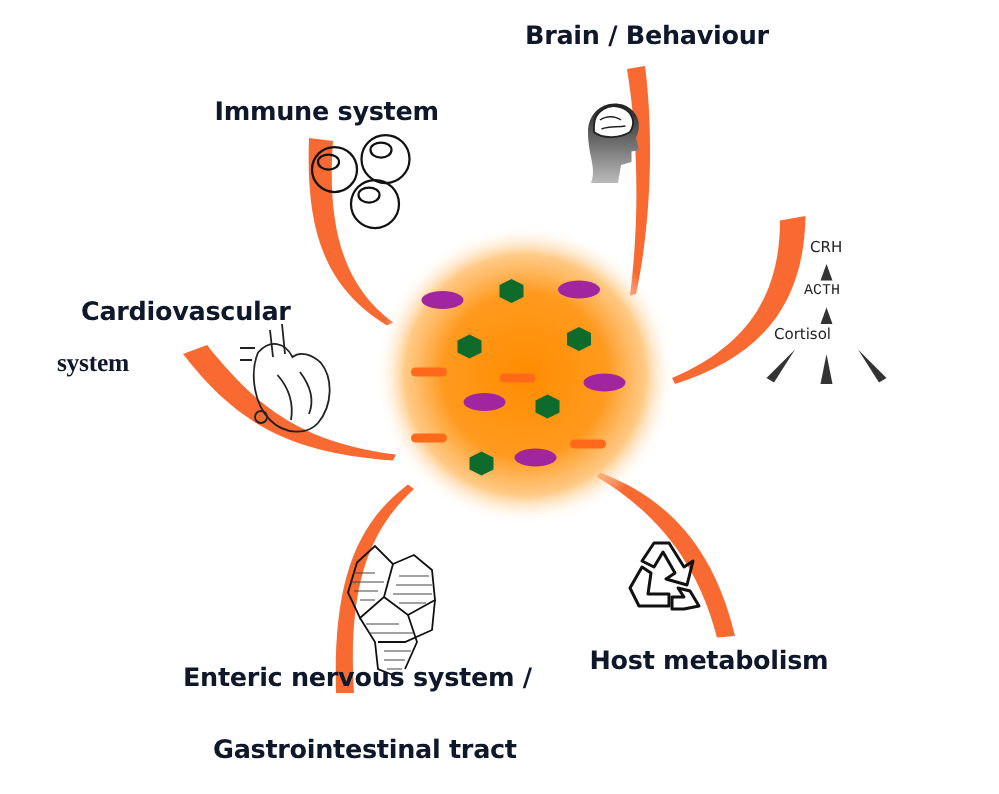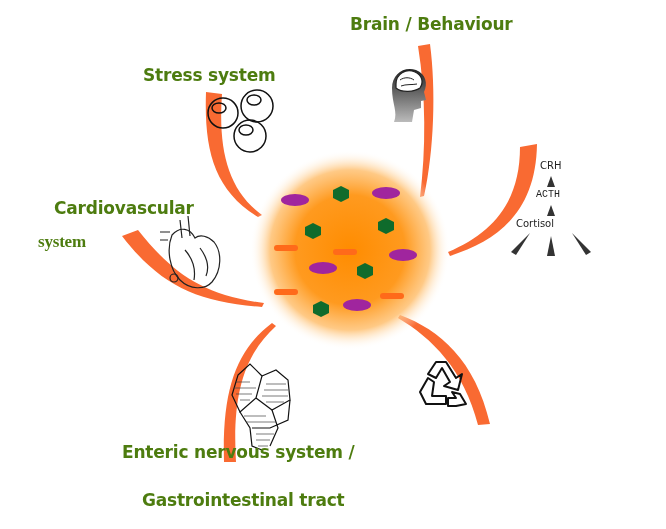--- a/index.html
+++ b/index.html
@@ -1,20 +1,20 @@
 <!DOCTYPE html>
 <html><head>
 <meta charset="utf-8">
 <style>
   html, body { margin: 0; padding: 0; background: #ffffff; }
   body { width: 666px; height: 529px; overflow: hidden; position: relative;
          font-family: "DejaVu Sans", sans-serif; }
   #stage { position: absolute; left: 0; top: 0; width: 666px; height: 529px; }
   .label { position: absolute; font-family: "DejaVu Sans", sans-serif;
-           font-weight: bold; font-size: 17px; color: #4d7c0f; line-height: 21px;
+           font-weight: bold; font-size: 17px; color: #0f172a; line-height: 21px;
            white-space: nowrap; letter-spacing: -0.2px; }
   .hpa-text { position: absolute; font-family: "DejaVu Sans", sans-serif;
               font-size: 10px; color: #222; }
 </style>
 </head>
 <body>
 
 <div id="stage">
   <svg width="666" height="529" viewBox="0 0 666 529" xmlns="http://www.w3.org/2000/svg">
     <defs>
@@ -103,23 +103,24 @@
       <g stroke-width="0.7" stroke="#444">
         <path d="M236,382 L250,382 M234,388 L256,388 M236,394 L252,394 M240,400 L250,400"></path>
         <path d="M266,384 L286,384 M264,390 L288,390 M262,396 L288,396 M266,402 L284,402"></path>
         <path d="M244,416 L266,416 M246,422 L276,422 M256,434 L274,434 M256,440 L270,440 M258,446 L268,446"></path>
       </g>
     </g>
   </svg>
 
   
   <div class="label" style="left:350px; top:14px;">Brain / Behaviour</div>
-  <div class="label" style="left:143px; top:65px;">Stress system</div>
+  <div class="label" style="left:143px; top:65px;">Immune system</div>
   <div class="label" style="left:34px; top:198px;margin-left:20px;">Cardiovascular</div>
   <div class="label" style="left:38px; top:231px;font-family:Liberation Serif, serif;">system</div>
+  <div class="label" style="left:393px; top:431px;">Host metabolism</div>
   <div class="label" style="left:122px; top:442px;">Enteric nervous system /</div>
   <div class="label" style="left:122px; top:490px;margin-left:20px;">Gastrointestinal tract</div>
 
   
   <div class="hpa-text" style="left:540px; top:160px;">CRH</div>
   <div class="hpa-text" style="left:536px; top:189px;font-family:Liberation Mono, monospace;">ACTH</div>
   <div class="hpa-text" style="left:516px; top:218px;text-align:right;">Cortisol</div>
 </div>
 
 </body></html>

